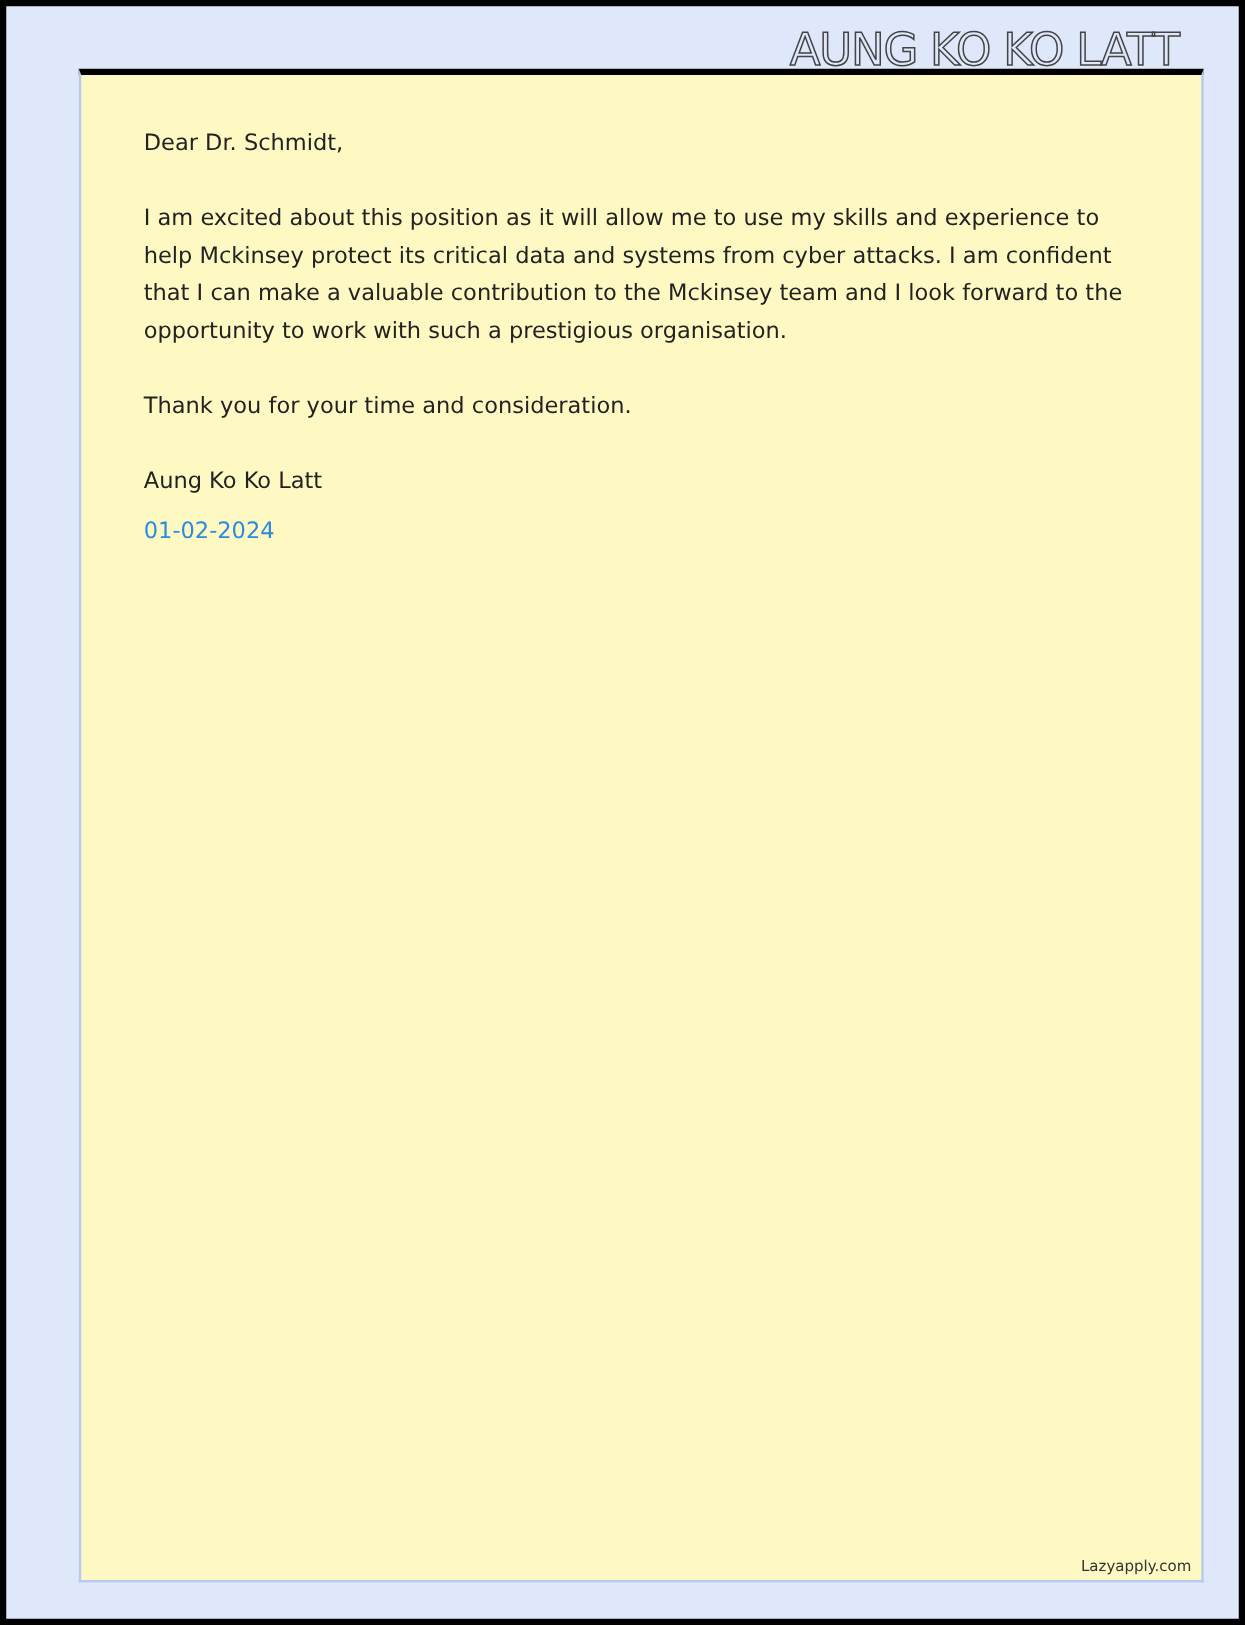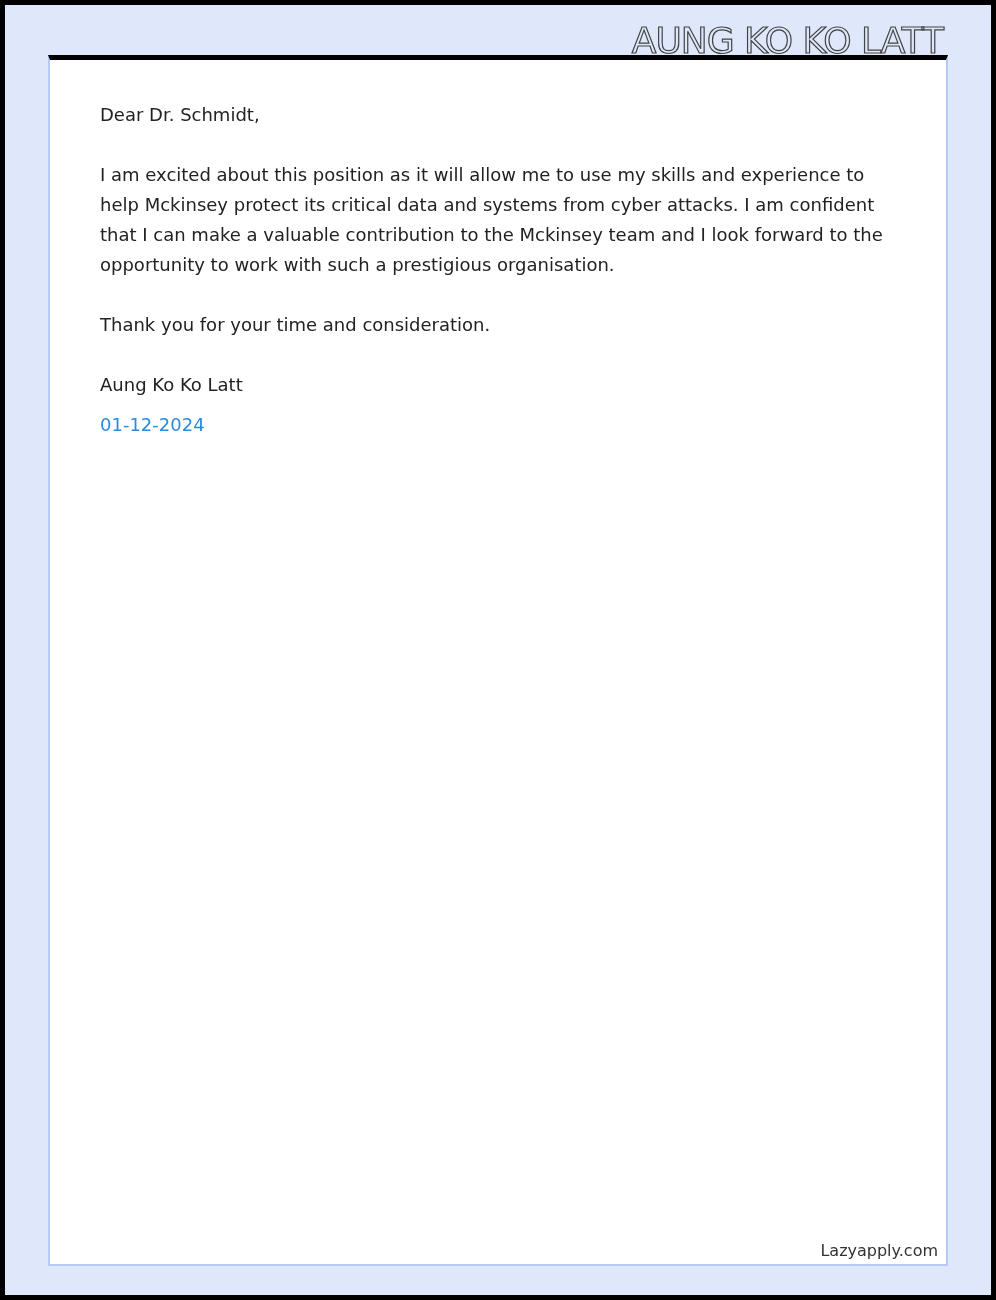--- a/index.html
+++ b/index.html
@@ -19,53 +19,53 @@
     font-size: 36px;
     letter-spacing: -1px;
     color: #dfe8fb;
     -webkit-text-stroke: 1.2px #444;
     line-height: 48px;
     margin: 0;
     font-weight: normal;
   }
   .page {
     position: absolute;
-    left: 43px; top: 50px;
+    left: 58px; top: 50px;
     width: 896px; height: 1204px;
-    background: #ffffff;
+    background: #fef9c3;
     border-top: 5px solid #000;
     border-left: 2px solid #b6cbf3;
     border-right: 2px solid #b6cbf3;
     border-bottom: 2px solid #b6cbf3;
   }
   .letter {
     position: absolute;
     left: 50px; top: 40px;
     width: 800px;
     font-size: 18px;
     line-height: 30px;
     color: #222;
   }
   .letter p { margin: 0 0 30px 0; }
   .letter p.sig { margin-bottom: 10px; }
   .date { color: #2a8be0; margin: 0; }
   .footer {
     position: absolute;
     right: 8px; bottom: 4px;
-    font-size: 16px;
+    font-size: 12px;
     color: #333;
   }
 </style>
 </head>
 <body>
 
 <h1 class="name">AUNG KO KO LATT</h1>
 
 <div class="page">
   <div class="letter">
     <p>Dear Dr. Schmidt,</p>
     <p>I am excited about this position as it will allow me to use my skills and experience to help Mckinsey protect its critical data and systems from cyber attacks. I am confident that I can make a valuable contribution to the Mckinsey team and I look forward to the opportunity to work with such a prestigious organisation.</p>
     <p>Thank you for your time and consideration.</p>
     <p class="sig">Aung Ko Ko Latt</p>
-    <p class="date">01-12-2024</p>
+    <p class="date">01-02-2024</p>
   </div>
   <div class="footer">Lazyapply.com</div>
 </div>
 
 </body></html>

